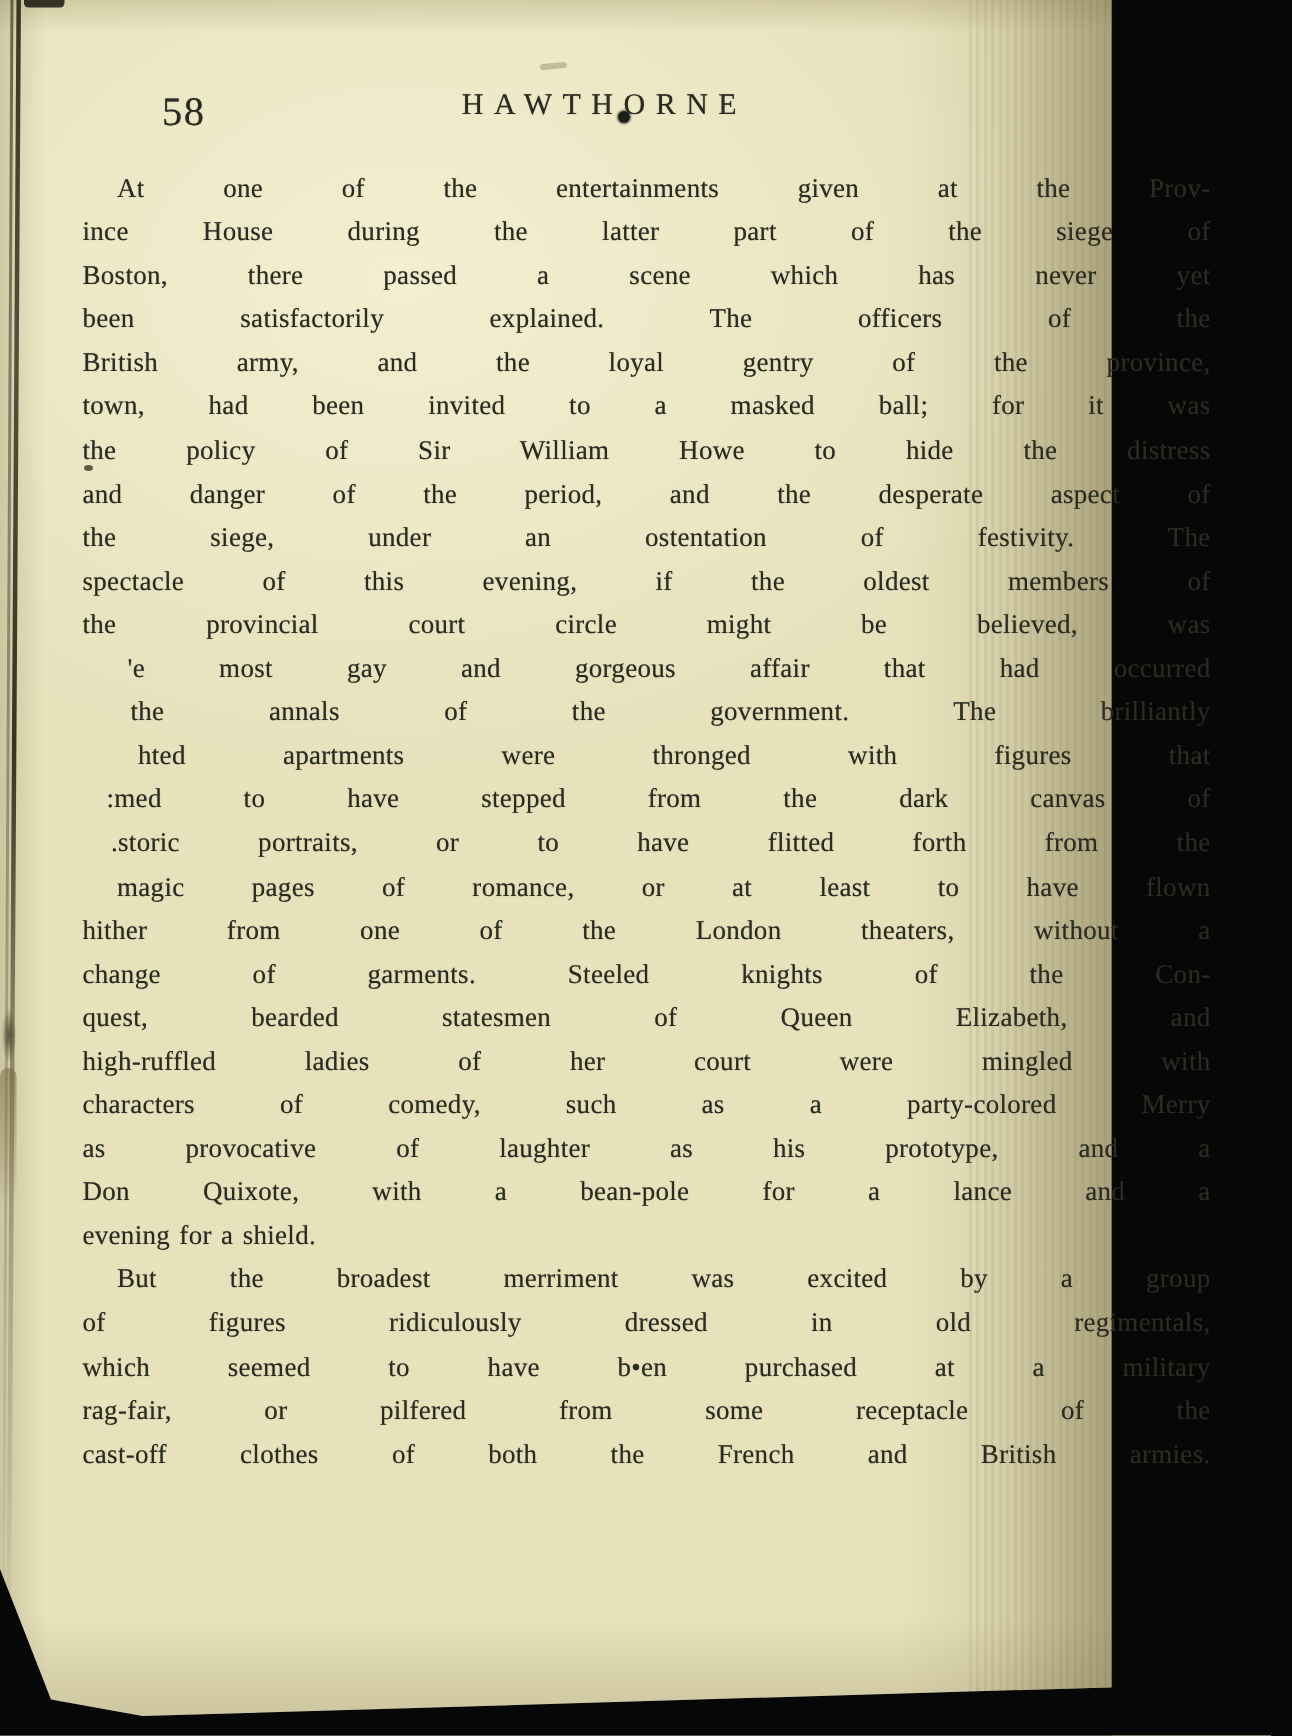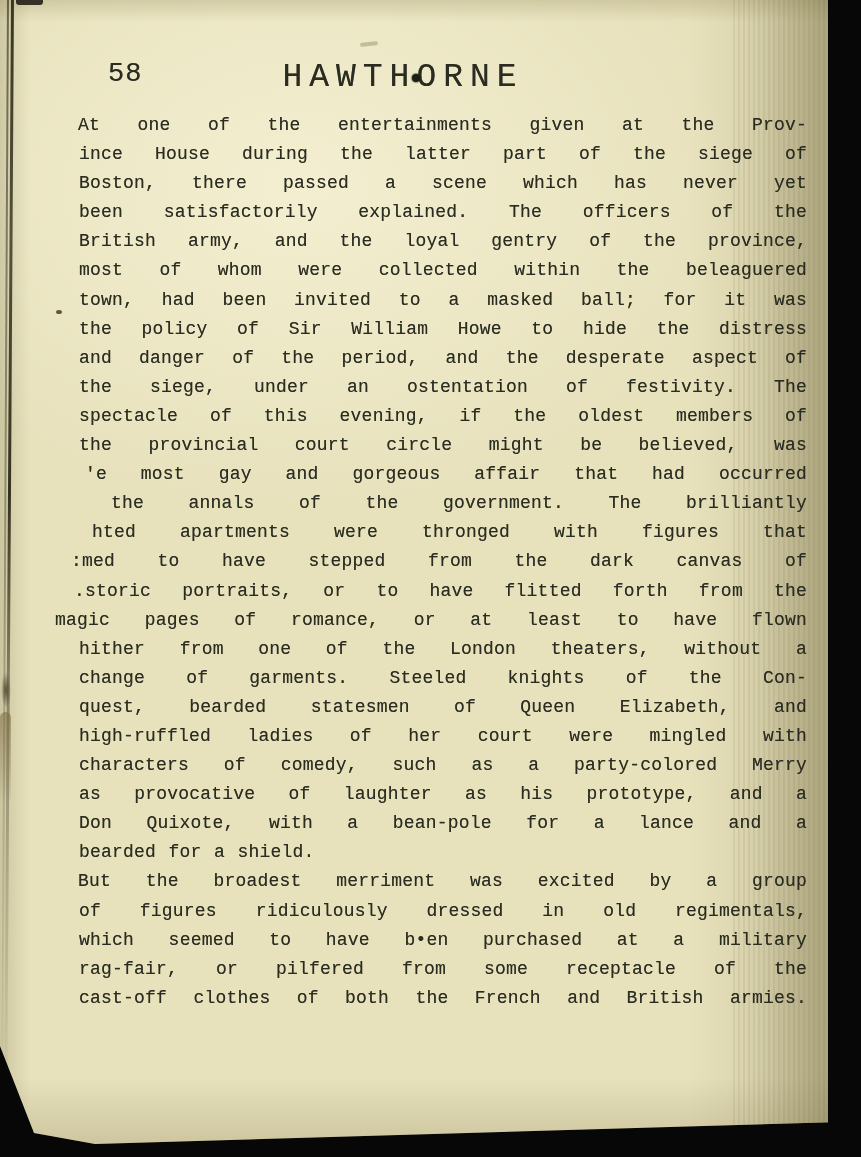--- a/index.html
+++ b/index.html
@@ -6,21 +6,21 @@
     --paper:#e7e1bc;
     --ink:#2a2c21;
     --backdrop:#070707;
   }
   html,body{margin:0;padding:0;}
   body{
     width:861px;height:1157px;overflow:hidden;
     background:var(--backdrop);
     font-family:"Liberation Serif","DejaVu Serif",serif;
   }
-  .stage{position:relative;width:828px;height:1157px;background:var(--backdrop);font-family:Liberation Mono, monospace;}
+  .stage{position:relative;width:741px;height:1157px;background:var(--backdrop);}
   .page{
     position:absolute;inset:0;
     background:
       linear-gradient(to bottom, rgba(120,110,60,.22), rgba(120,110,60,0) 22px),
       linear-gradient(to right, rgba(95,88,50,.20), rgba(95,88,50,0) 30px),
       linear-gradient(to left, rgba(100,90,48,.34), rgba(100,90,48,.10) 70px, rgba(100,90,48,0) 140px),
       linear-gradient(to top, rgba(110,100,55,.26), rgba(110,100,55,0) 80px),
       radial-gradient(ellipse 620px 460px at 36% 16%, rgba(255,252,228,.5), rgba(255,252,228,0) 72%),
       var(--paper);
     clip-path: polygon(0 0, 861px 0, 861px 820px, 856px 884px, 849px 1008px, 839px 1122px, 95px 1144px, 34px 1133px, 0px 1046px);
@@ -53,40 +53,40 @@
     position:absolute;left:16px;top:0;width:27px;height:5px;border-radius:0 0 3px 3px;
     background:rgba(18,16,9,.82);
   }
   .page-number{
     position:absolute;left:108px;top:59px;
     font-size:27px;color:var(--ink);letter-spacing:1px;
     text-shadow:0 0 .6px rgba(42,44,33,.6);
   }
   .running-header{
     position:absolute;left:0;top:59px;width:806px;text-align:center;
-    font-size:33px;color:var(--ink);letter-spacing:7px;
+    font-size:20px;color:var(--ink);letter-spacing:7px;
     text-shadow:0 0 .6px rgba(42,44,33,.6);
   }
   .body-text{
     position:absolute;left:55px;top:111px;width:752px;
     font-size:18px;color:var(--ink);
     text-shadow:0 0 .6px rgba(42,44,33,.55);
     letter-spacing:.2px;word-spacing:1.5px;
   }
   .line{
     height:29.1px;line-height:29.1px;white-space:nowrap;
-    text-align:justify;text-align-last:justify;margin-left:24px;
+    text-align:justify;text-align-last:justify;
   }
   .line.ind{margin-left:23px;}
-  .line.o8{margin-left:0;}
+  .line.o8{margin-left:23px;}
   .line.o27{margin-left:19px;}
   .line.o30{margin-left:30px;}
   .line.o35{margin-left:16px;}
   .line.o37{margin-left:37px;}
-  .line.o50{margin-left:56px;}
+  .line.o50{margin-left:32px;}
   .line.end{text-align-last:left;}
   .blot-header{
     position:absolute;left:412px;top:74px;width:8px;height:8px;border-radius:50%;
     background:#1d1f15;box-shadow:0 0 1px 1px rgba(29,31,21,.45);
   }
   .speck-margin{
     position:absolute;left:56px;top:310px;width:6px;height:4px;border-radius:50%;
     background:rgba(72,64,42,.85);
   }
   .smudge-top{
@@ -108,41 +108,40 @@
 
     <div class="page-number">58</div>
     <div class="running-header">HAWTHORNE</div>
 
     <div class="body-text" id="body-text">
         <div class="line ind">At one of the entertainments given at the Prov-</div>
         <div class="line">ince House during the latter part of the siege of</div>
         <div class="line">Boston, there passed a scene which has never yet</div>
         <div class="line">been satisfactorily explained. The officers of the</div>
         <div class="line">British army, and the loyal gentry of the province,</div>
-        <div class="line">most of whom were collected within the beleaguered</div>
         <div class="line">town, had been invited to a masked ball; for it was</div>
         <div class="line">the policy of Sir William Howe to hide the distress</div>
         <div class="line">and danger of the period, and the desperate aspect of</div>
         <div class="line">the siege, under an ostentation of festivity. The</div>
         <div class="line">spectacle of this evening, if the oldest members of</div>
         <div class="line">the provincial court circle might be believed, was</div>
         <div class="line o30">'e most gay and gorgeous affair that had occurred</div>
         <div class="line o50">the annals of the government. The brilliantly</div>
         <div class="line o37">hted apartments were thronged with figures that</div>
         <div class="line o35">:med to have stepped from the dark canvas of</div>
         <div class="line o27">.storic portraits, or to have flitted forth from the</div>
         <div class="line o8">magic pages of romance, or at least to have flown</div>
         <div class="line">hither from one of the London theaters, without a</div>
         <div class="line">change of garments. Steeled knights of the Con-</div>
         <div class="line">quest, bearded statesmen of Queen Elizabeth, and</div>
         <div class="line">high-ruffled ladies of her court were mingled with</div>
         <div class="line">characters of comedy, such as a party-colored Merry</div>
         <div class="line">as provocative of laughter as his prototype, and a</div>
         <div class="line">Don Quixote, with a bean-pole for a lance and a</div>
-        <div class="line end">bearded for a shield.</div>
+        <div class="line end">evening for a shield.</div>
         <div class="line ind">But the broadest merriment was excited by a group</div>
         <div class="line">of figures ridiculously dressed in old regimentals,</div>
         <div class="line">which seemed to have b•en purchased at a military</div>
         <div class="line">rag-fair, or pilfered from some receptacle of the</div>
         <div class="line">cast-off clothes of both the French and British armies.</div>
       </div>
 
     <div class="blot-header"></div>
     <div class="speck-margin"></div>
     <div class="smudge-top"></div>

